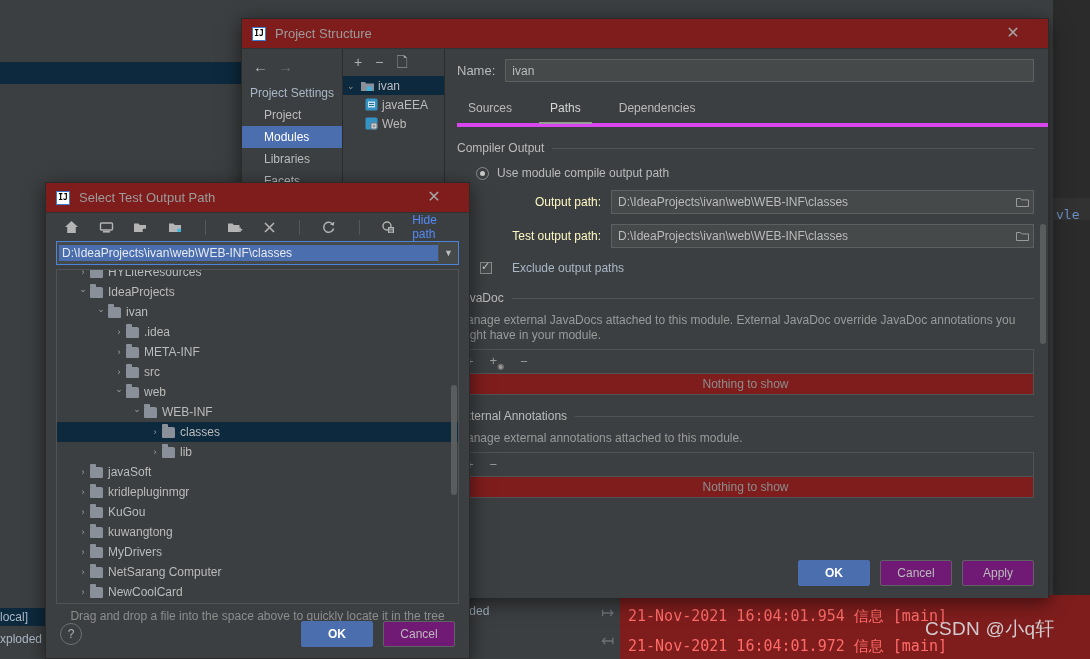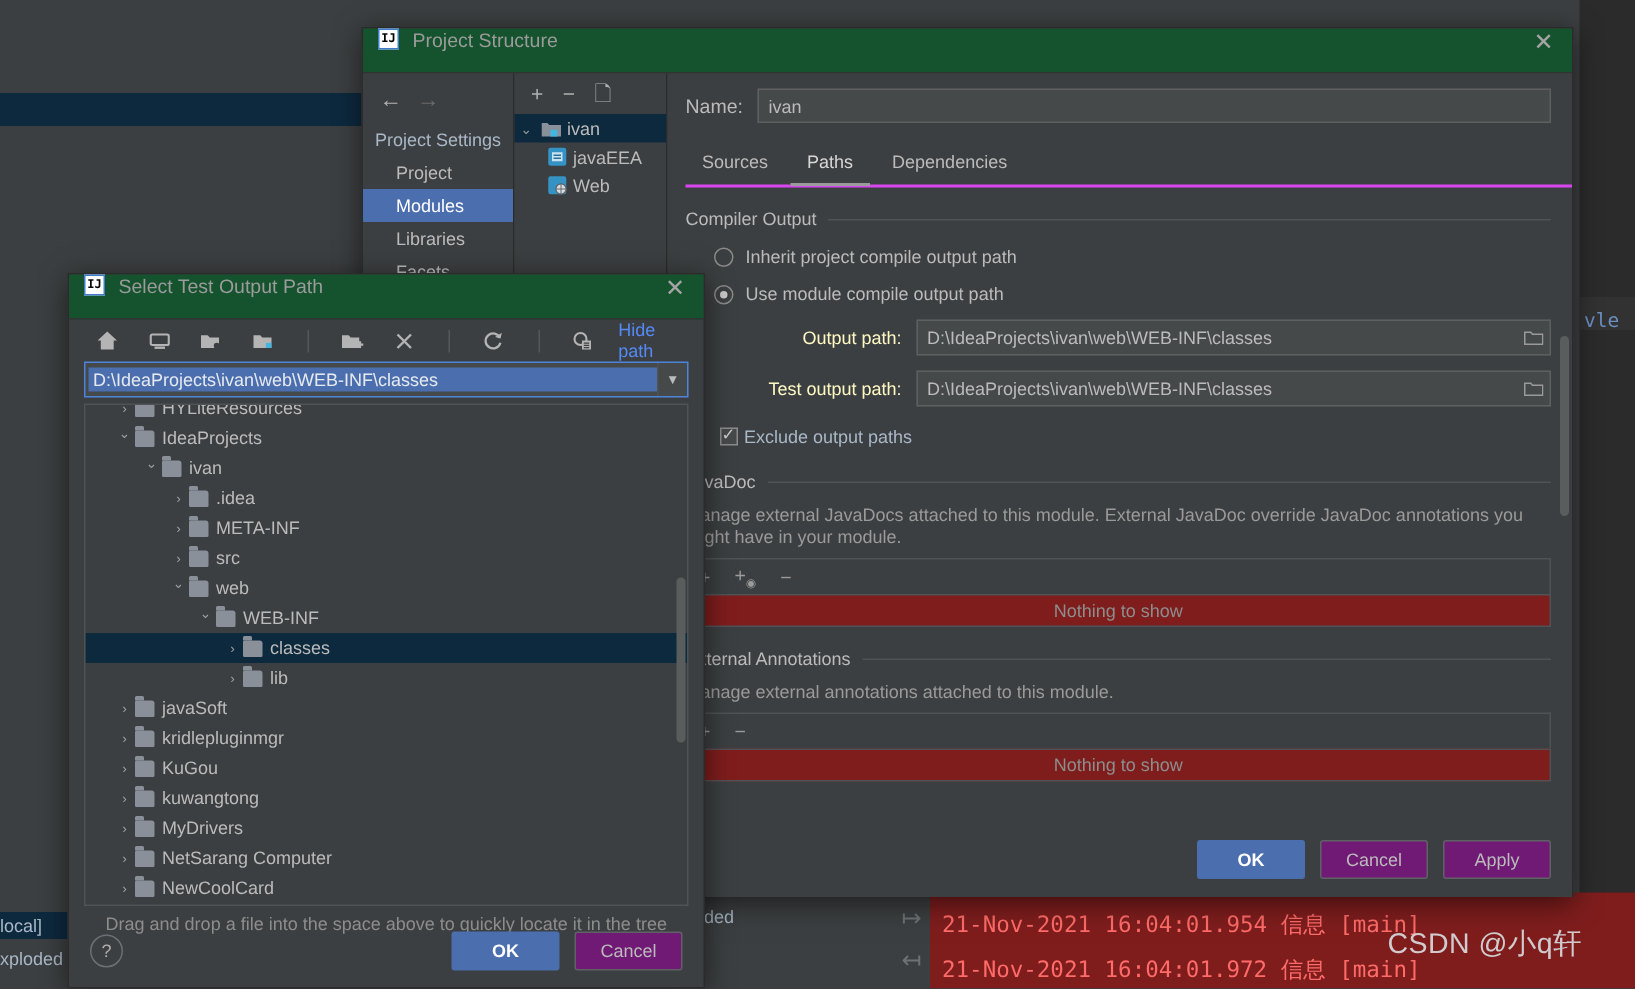--- a/index.html
+++ b/index.html
@@ -69,22 +69,22 @@
     letter-spacing: .3px; pointer-events: none;
   }
 
   
   .dialog {
     position: absolute; background: #3c3f41;
     border: 1px solid #2b2b2b;
     box-shadow: 0 4px 18px rgba(0,0,0,.55);
   }
   .dlg-title {
-    height: 30px; display: flex; 
-    padding: 0 8px 0 10px; background: #14532d;
+    height: 30px; display: flex; align-items: center;
+    padding: 0 24px 0 10px; background: #7f1d1d;
     border-bottom: 1px solid #323232;
   }
   .dlg-title .ij-logo {
     width: 14px; height: 14px; margin-right: 9px; flex: none;
     border: 1.5px solid #3d7dcc; background: #fff;
     font-family: "DejaVu Sans Mono", monospace;
     font-size: 8px; line-height: 11px; color: #000;
     text-align: center; font-weight: bold;
   }
   .dlg-title .t { font-size: 13px; color: #9b9b9b; flex: 1; }
@@ -132,22 +132,22 @@
     padding: 10px 14px 0 12px;
   }
   .name-row label { font-size: 13px; color: #bbbbbb; }
   .txtfield {
     background: #45494a; border: 1px solid #5e6060; color: #bbbbbb;
     height: 23px; padding: 0 6px; font-size: 12px;
     line-height: 21px; font-family: "Liberation Sans", sans-serif;
     outline: none;
   }
   .tabs {
-    display: flex; gap: 4px; margin: 14px 0 0 12px;
-    border-bottom: 2px solid #d946ef; padding-right: 12px;
+    display: flex; gap: 16px; margin: 14px 0 0 12px;
+    border-bottom: 4px solid #d946ef; padding-right: 12px;
   }
   .tab {
     padding: 5px 11px 7px 11px; font-size: 12px; color: #bbbbbb;
     border-bottom: 2px solid transparent; margin-bottom: -1px;
   }
   .tab.active { color: #d7d7d7; border-bottom-color: #9a9a9a; }
 
   .section-title {
     display: flex; align-items: center; gap: 8px;
     margin: 14px 14px 0 12px; font-size: 12px; color: #bbbbbb;
@@ -176,21 +176,21 @@
     display: flex; align-items: center;
   }
   .path-field .v {
     flex: 1; padding: 0 6px; font-size: 12px; color: #bbbbbb;
     white-space: nowrap; overflow: hidden;
   }
   .folder-btn {
     width: 22px; height: 22px; display: flex; align-items: center;
     justify-content: center; color: #9a9a9a; font-size: 12px;
   }
-  .check-row { display: flex; align-items: center; gap: 4px; margin: 13px 0 0 35px; text-align: right; }
+  .check-row { display: flex; align-items: center; gap: 20px; margin: 13px 0 0 35px; text-align: right; }
   .checkbox {
     width: 12px; height: 12px; border: 1px solid #8a8a8a; background: #45494a;
     position: relative; flex: none;
   }
   .checkbox.on::after {
     content: "✓"; position: absolute; left: 0px; top: -3px;
     font-size: 11px; color: #cccccc;
   }
   .desc {
     margin: 8px 14px 0 12px; font-size: 12px; color: #9a9a9a;
@@ -400,24 +400,20 @@
           <div class="tab active">Paths</div>
           <div class="tab">Dependencies</div>
         </div>
 
         <div class="section-title">
           <span>Compiler Output</span>
           <span class="rule"></span>
         </div>
 
         <div class="radio-row">
-          <span class="radio"></span>
-          <span>Inherit project compile output path</span>
-        </div>
-        <div class="radio-row">
           <span class="radio on"></span>
           <span>Use module compile output path</span>
         </div>
 
         <div class="path-row">
           <div class="lbl">Output path:</div>
           <div class="path-field">
             <div class="v">D:\IdeaProjects\ivan\web\WEB-INF\classes</div>
             <div class="folder-btn">
               <svg width="13" height="11" viewBox="0 0 13 11">

